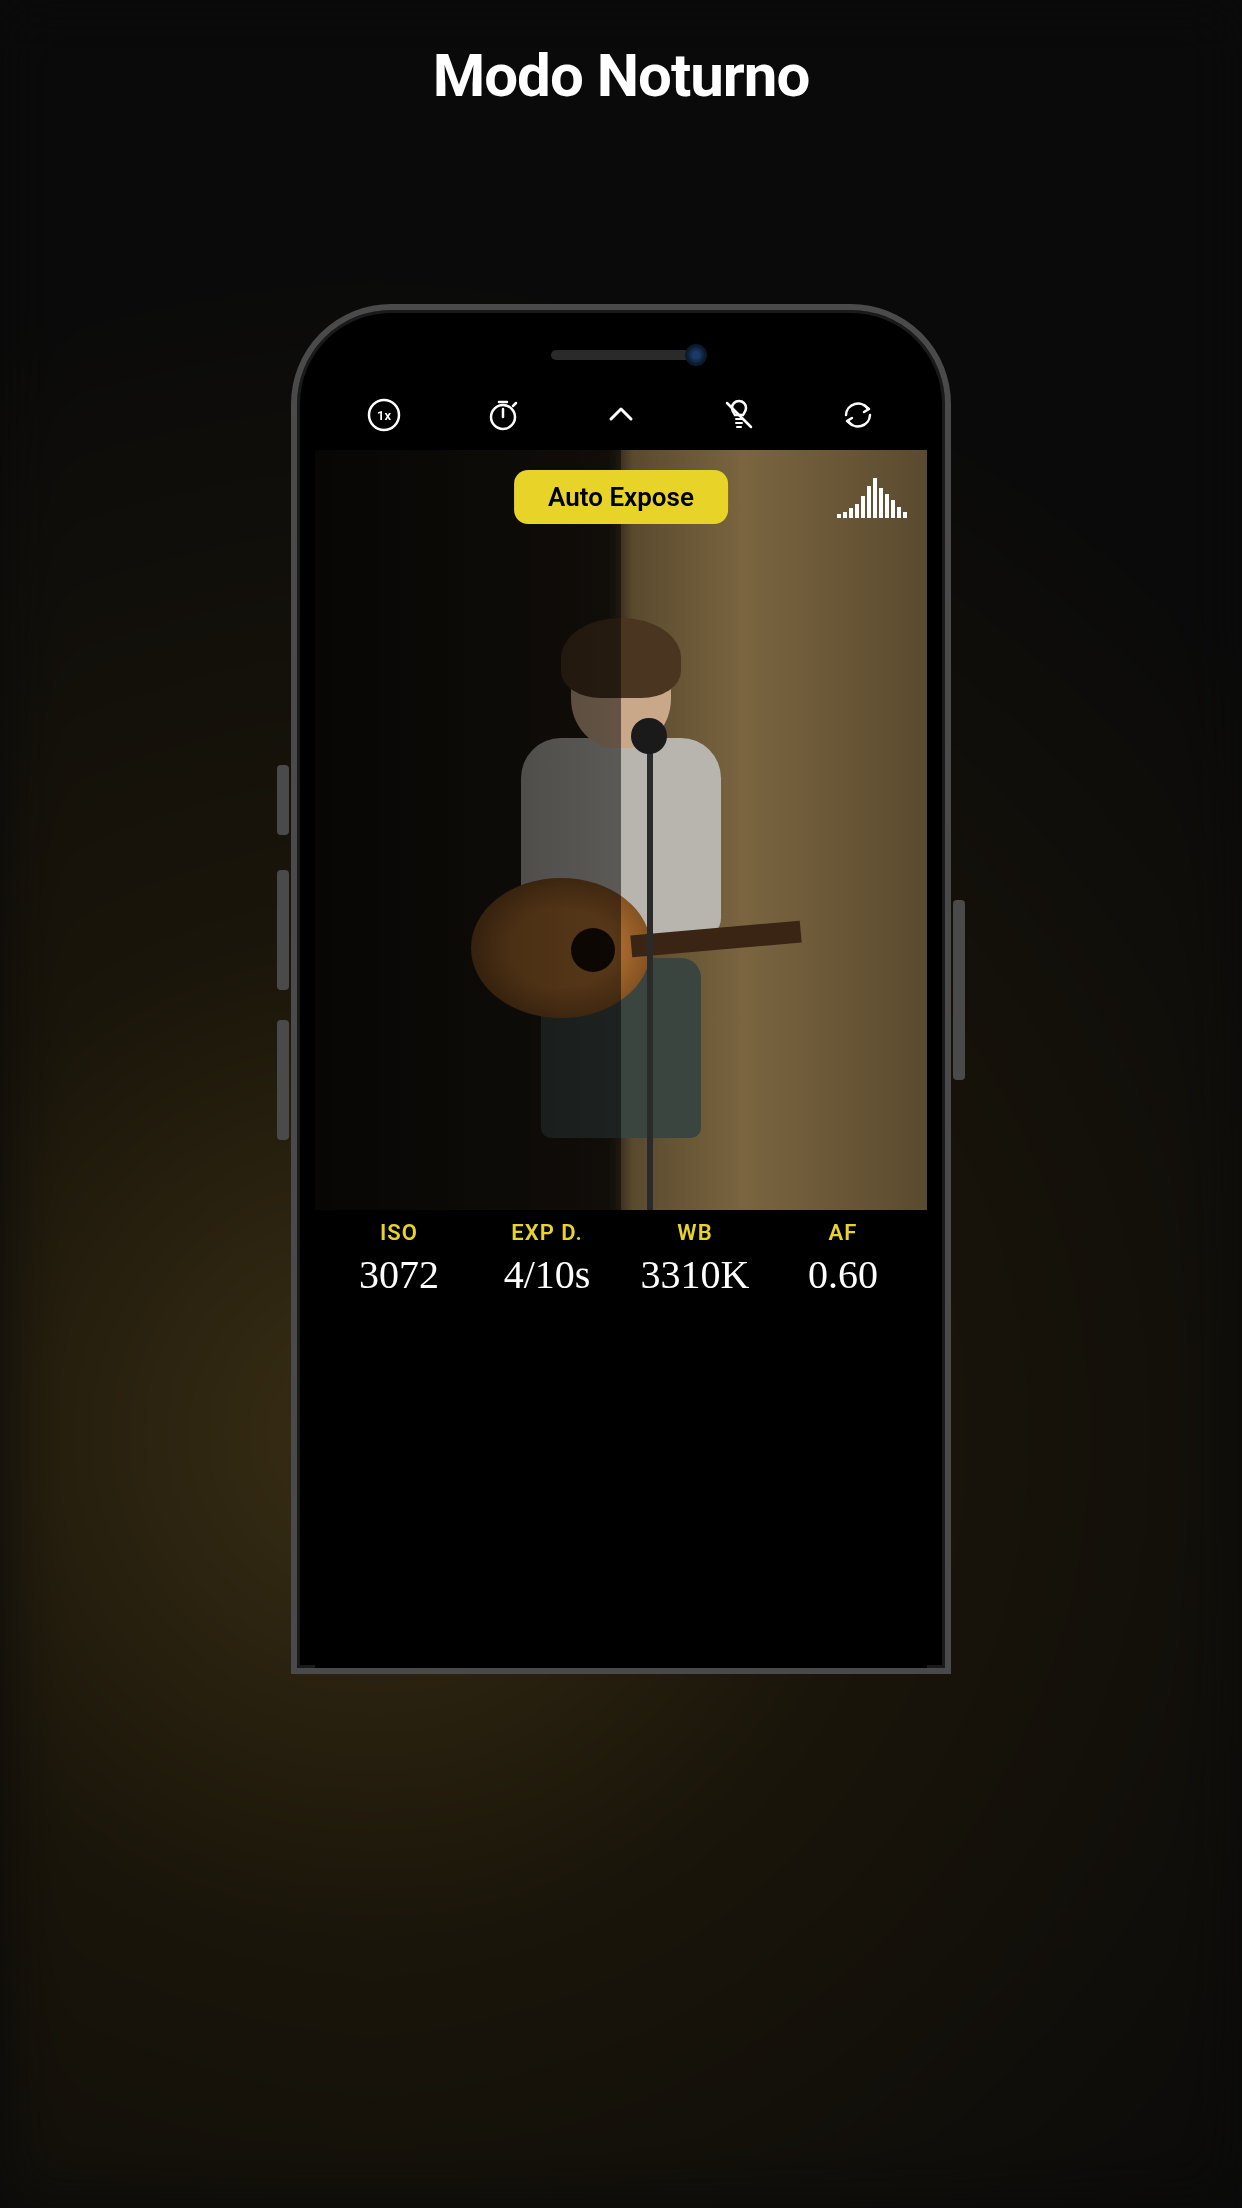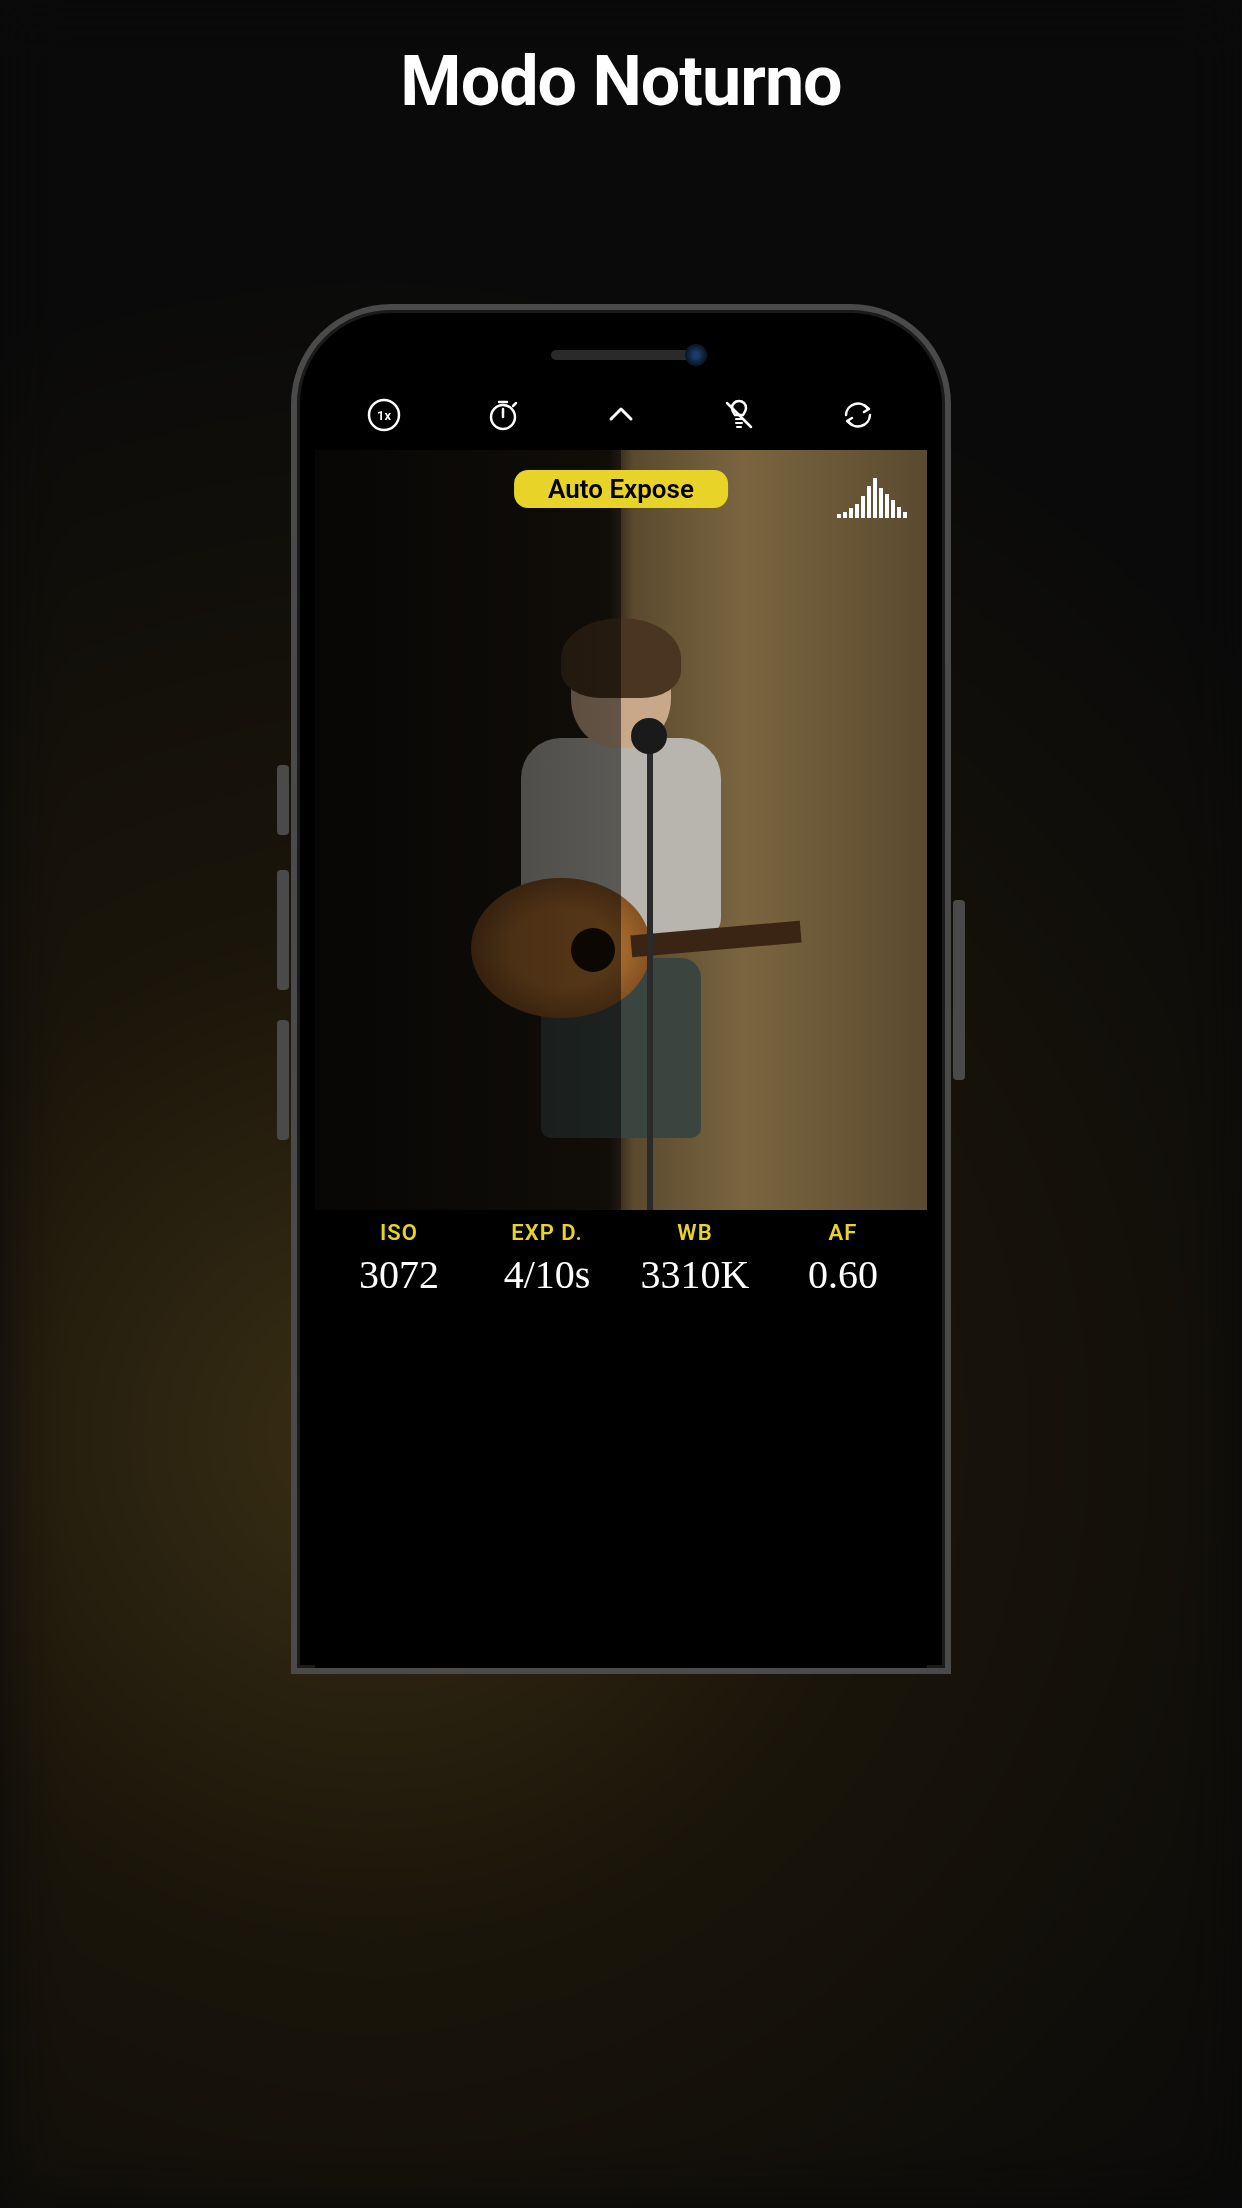--- a/index.html
+++ b/index.html
@@ -18,21 +18,21 @@
     filter: blur(30px);
     z-index: 0;
   }
   .headline {
     position: absolute;
     top: 40px;
     left: 0;
     right: 0;
     text-align: center;
     color: #ffffff;
-    font-size: 70px;
+    font-size: 60px;
     font-weight: 700;
     z-index: 2;
     letter-spacing: -1px;
   }
   .phone-frame {
     position: absolute;
     top: 280px;
     left: 50%;
     transform: translateX(-50%);
     width: 660px;
@@ -217,21 +217,21 @@
 
   .auto-expose-pill {
     position: absolute;
     top: 20px;
     left: 50%;
     transform: translateX(-50%);
     background: #e8d428;
     color: #000;
     font-weight: 600;
     font-size: 26px;
-    padding: 4px 34px;
+    padding: 12px 34px;
     border-radius: 14px;
     z-index: 5;
   }
   .histogram {
     position: absolute;
     top: 28px;
     right: 20px;
     width: 70px;
     height: 40px;
     display: flex;

